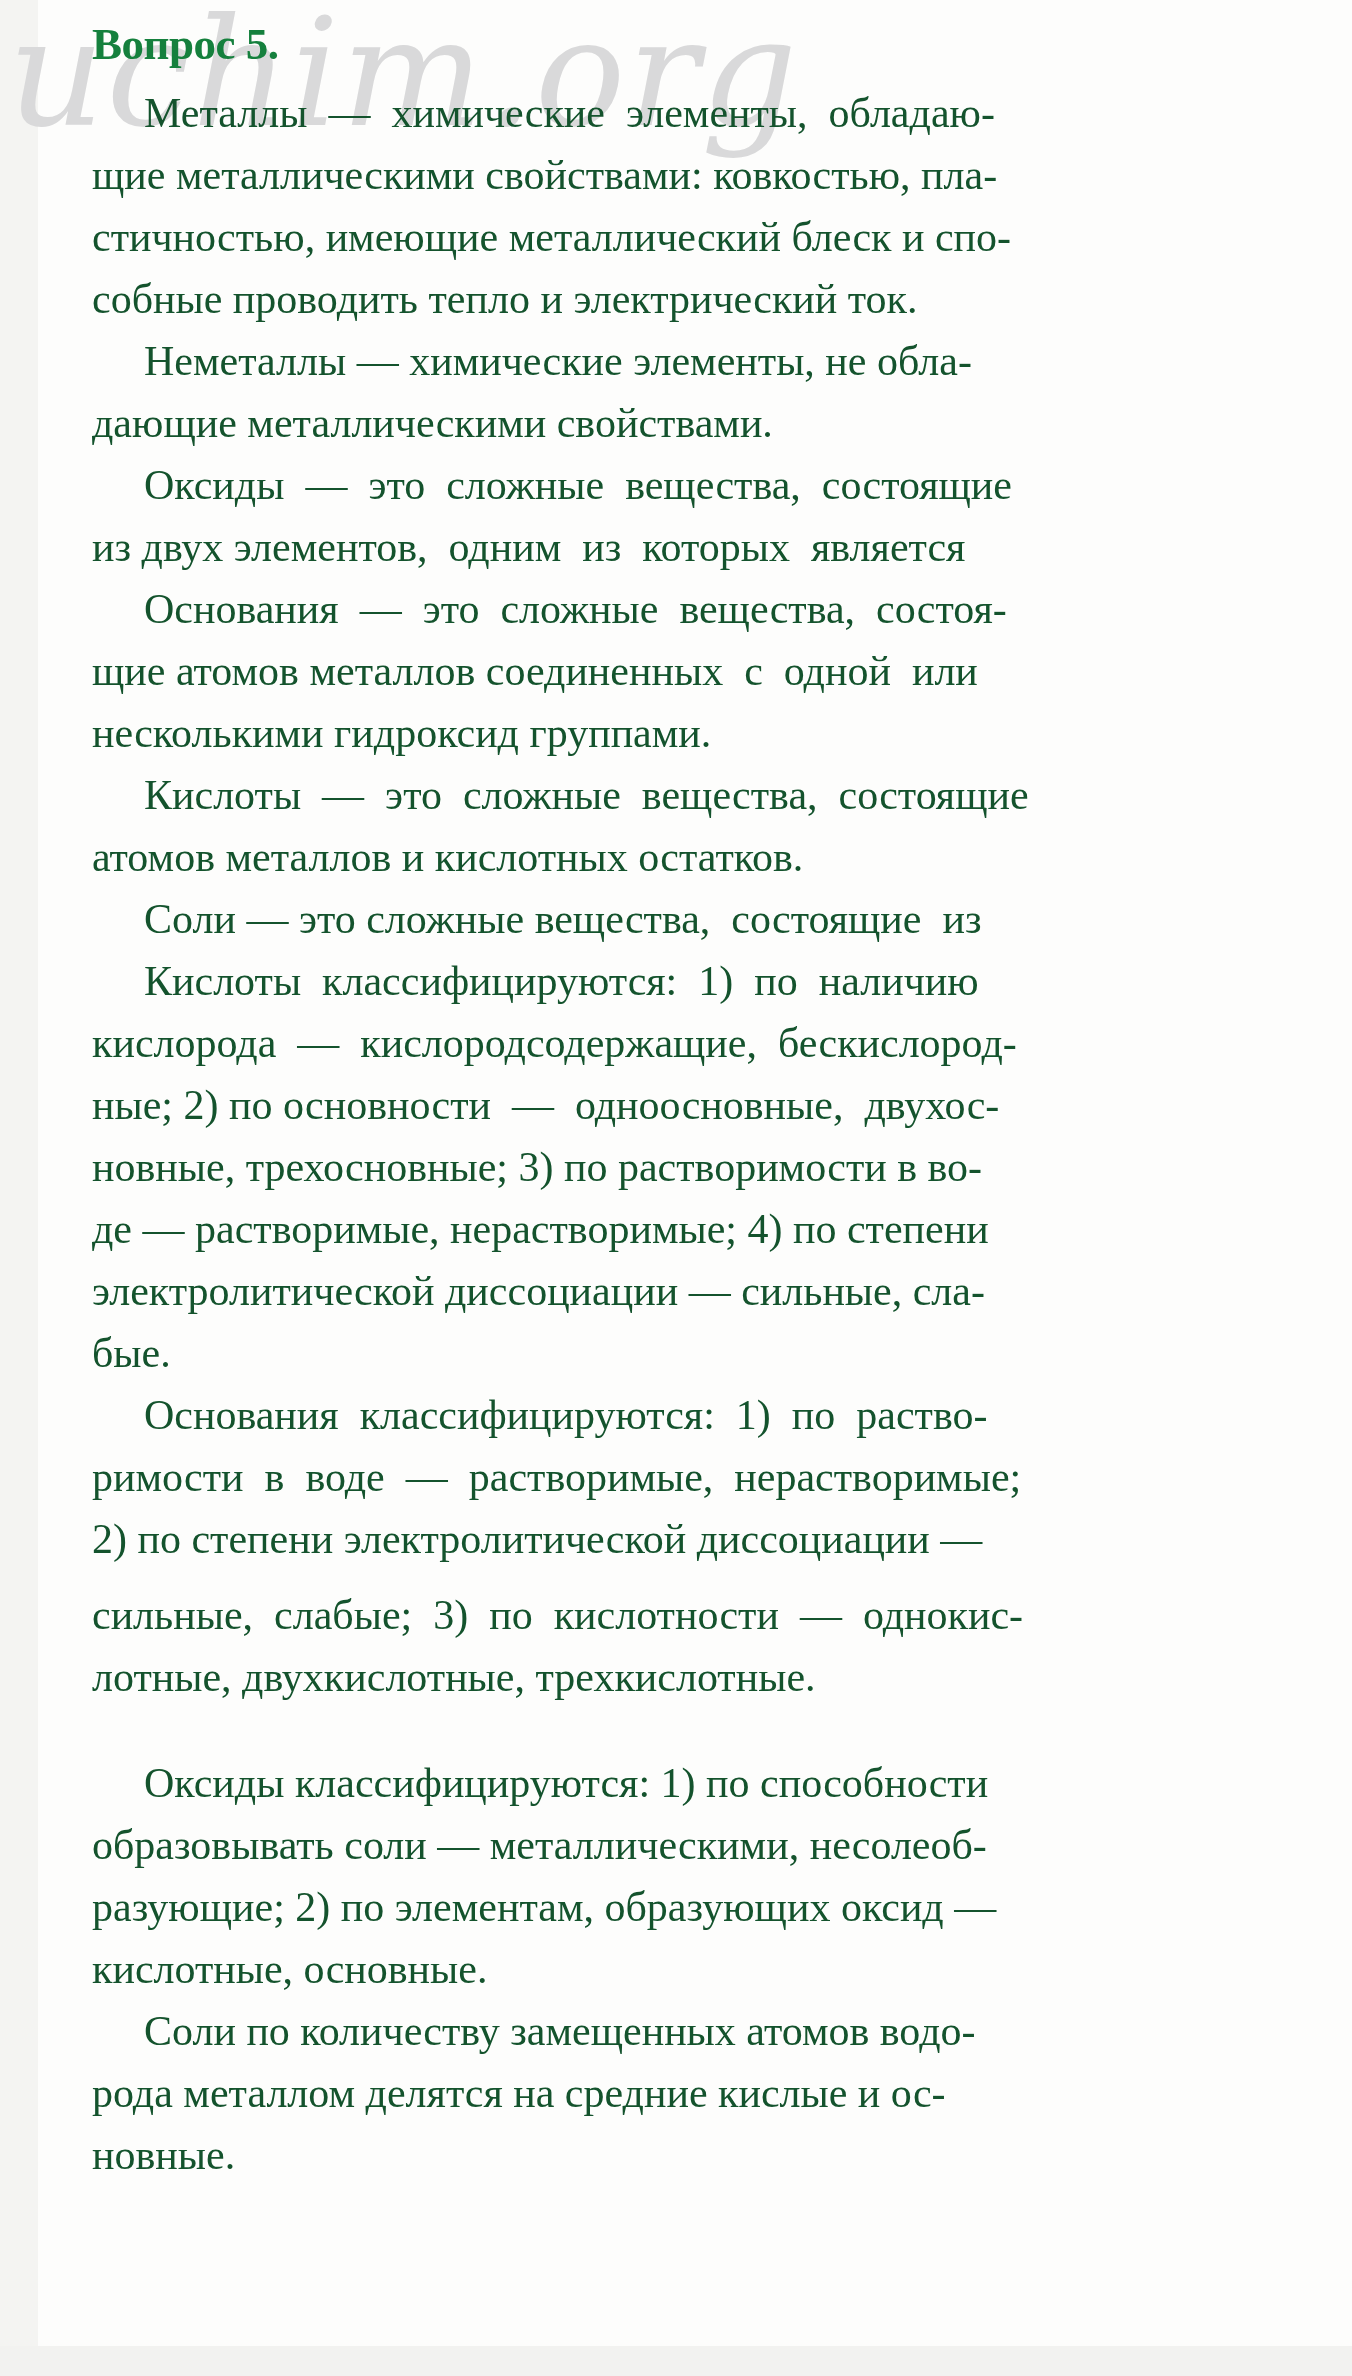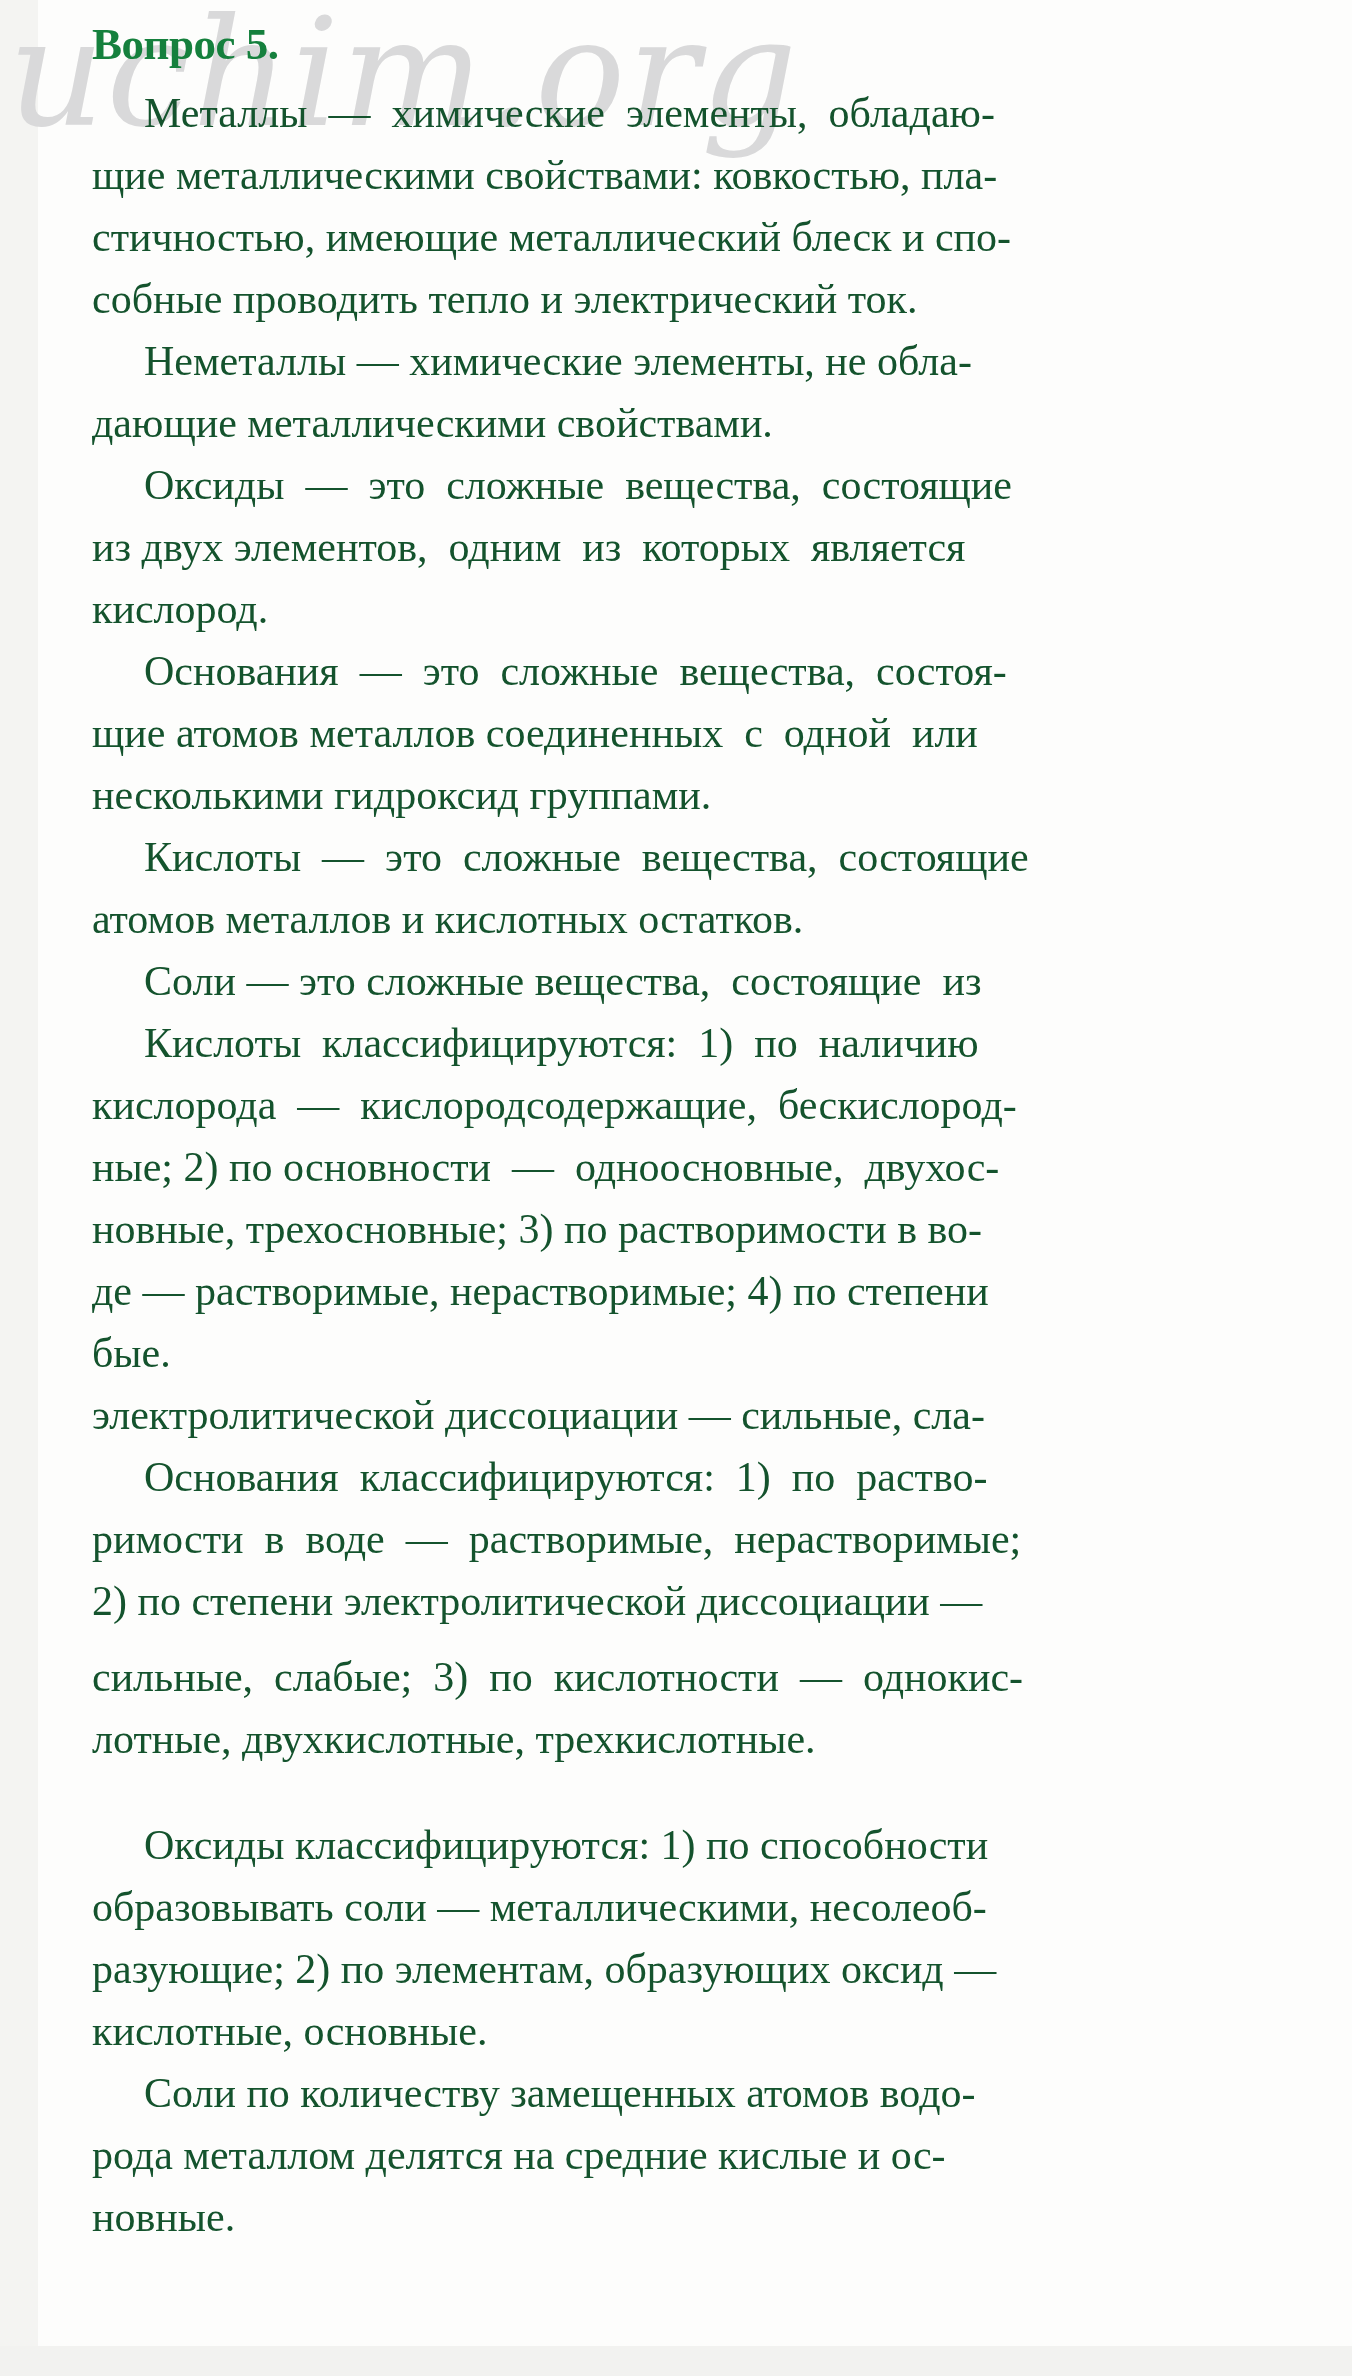--- a/index.html
+++ b/index.html
@@ -119,21 +119,20 @@
   </div>
 
   <div class="para">
     <span class="line" style="padding-left: 52px;">Неметаллы — химические элементы, не обла-</span>
     <span class="line">дающие металлическими свойствами.</span>
   </div>
 
   <div class="para">
     <span class="line" style="padding-left: 52px;">Оксиды  —  это  сложные  вещества,  состоящие</span>
     <span class="line">из двух элементов,  одним  из  которых  является</span>
-    <span class="line">кислород.</span>
   </div>
 
   <div class="para">
     <span class="line" style="padding-left: 52px;">Основания  —  это  сложные  вещества,  состоя-</span>
     <span class="line">щие атомов металлов соединенных  с  одной  или</span>
     <span class="line">несколькими гидроксид группами.</span>
   </div>
 
   <div class="para">
     <span class="line" style="padding-left: 52px;">Кислоты  —  это  сложные  вещества,  состоящие</span>
@@ -143,22 +142,22 @@
     <span class="line">атомов металлов и кислотных остатков.</span>
     <span class="line" style="padding-left: 52px;">Соли — это сложные вещества,  состоящие  из</span>
   </div>
 
   <div class="para">
     <span class="line" style="padding-left: 52px;">Кислоты  классифицируются:  1)  по  наличию</span>
     <span class="line">кислорода  —  кислородсодержащие,  бескислород-</span>
     <span class="line">ные; 2) по основности  —  одноосновные,  двухос-</span>
     <span class="line">новные, трехосновные; 3) по растворимости в во-</span>
     <span class="line">де — растворимые, нерастворимые; 4) по степени</span>
+    <span class="line">электролитической диссоциации — сильные, сла-</span>
     <span class="line">бые.</span>
-    <span class="line">электролитической диссоциации — сильные, сла-</span>
   </div>
 
   <div class="para">
     <span class="line" style="padding-left: 52px;">Основания  классифицируются:  1)  по  раство-</span>
     <span class="line">римости  в  воде  —  растворимые,  нерастворимые;</span>
     <span class="line">2) по степени электролитической диссоциации —</span>
     <span class="spacer-sm"></span>
     <span class="line">сильные,  слабые;  3)  по  кислотности  —  однокис-</span>
     <span class="line">лотные, двухкислотные, трехкислотные.</span>
   </div>

